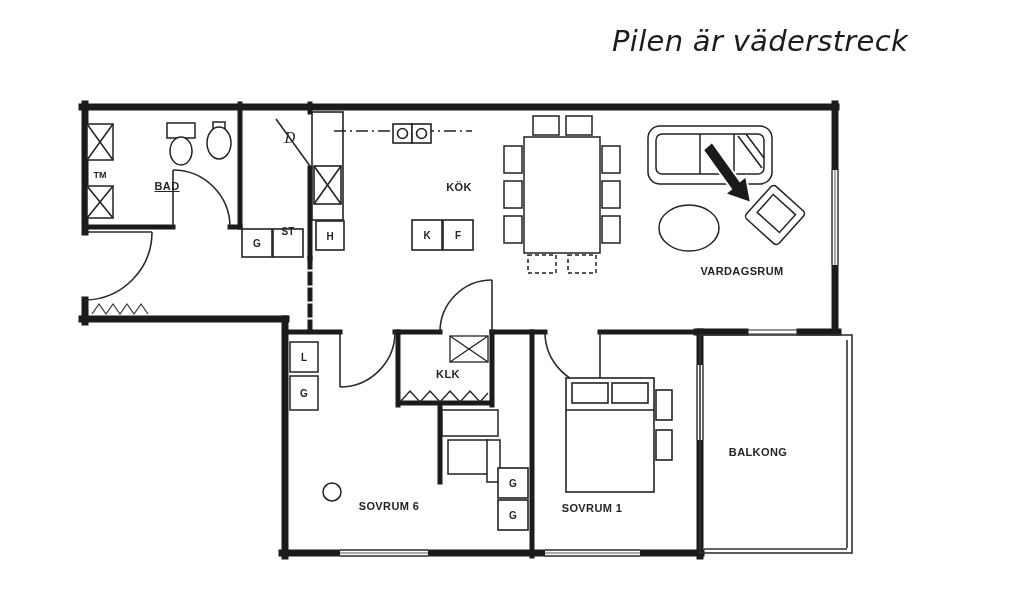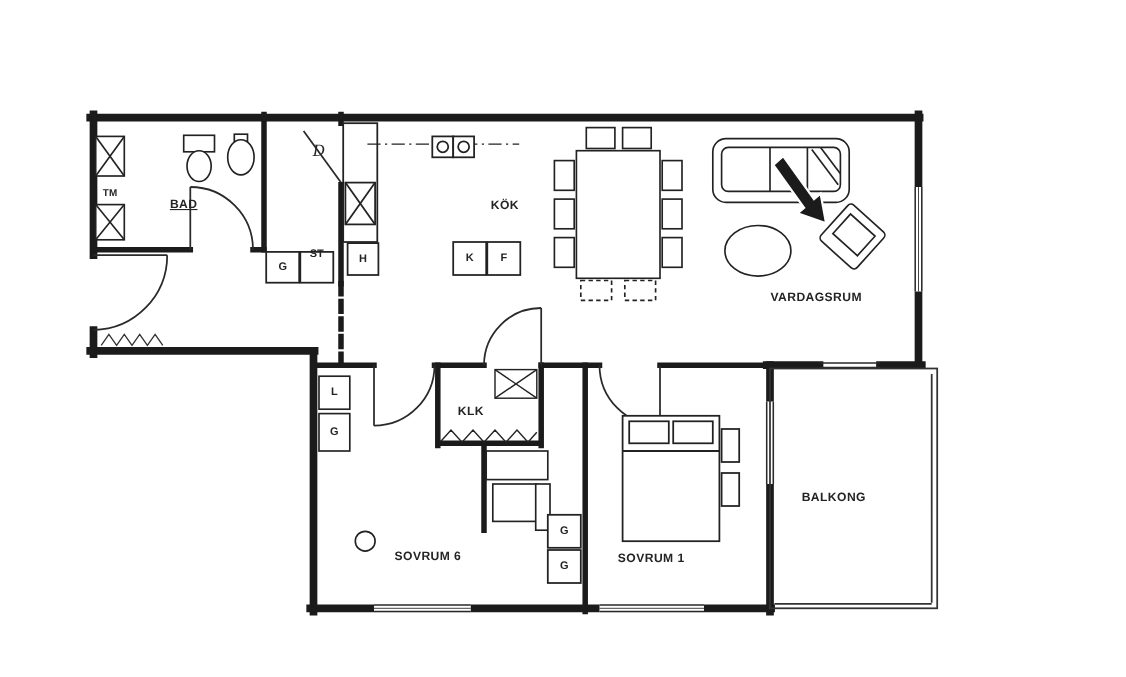--- a/index.html
+++ b/index.html
@@ -206,25 +206,26 @@
       </g>
       <rect x="498" y="468" width="30" height="30"></rect>
       <rect x="498" y="500" width="30" height="30"></rect>
     </g>
 
     <g stroke="#333333" stroke-width="1.2" fill="none">
       <polyline points="92,314 99,304 106,314 113,304 120,314 127,304 134,314 141,304 148,314"></polyline>
     </g>
   </svg>
 
+  <div class="title">Pilen är väderstreck</div>
 
   <div class="label room-label" style="left:167px; top:186px;text-decoration:underline;">BAD</div>
   <div class="label room-label" style="left:427px; top:187px;margin-left:32px;">KÖK</div>
   <div class="label room-label" style="left:742px; top:271px;">VARDAGSRUM</div>
-  <div class="label room-label" style="left:428px; top:374px;">KLK</div>
+  <div class="label room-label" style="left:428px; top:374px;padding-left:40px;">KLK</div>
   <div class="label room-label" style="left:389px; top:506px;">SOVRUM 6</div>
   <div class="label room-label" style="left:586px; top:508px;padding-left:12px;">SOVRUM 1</div>
   <div class="label room-label" style="left:751px; top:452px;padding-left:14px;">BALKONG</div>
 
   <div class="label tm-label" style="left:100px; top:175px;">TM</div>
   <div class="label d-label" style="left:290px; top:138px;">D</div>
   <div class="label marker-label" style="left:330px; top:236px;">H</div>
   <div class="label marker-label" style="left:427px; top:235px;">K</div>
   <div class="label marker-label" style="left:458px; top:235px;">F</div>
   <div class="label marker-label" style="left:257px; top:243px;">G</div>

